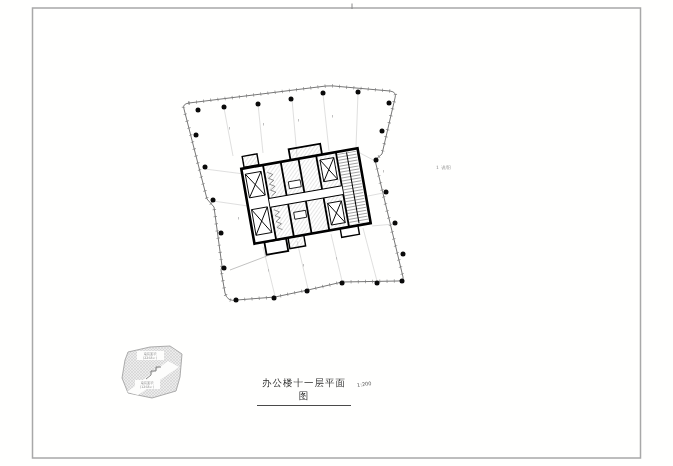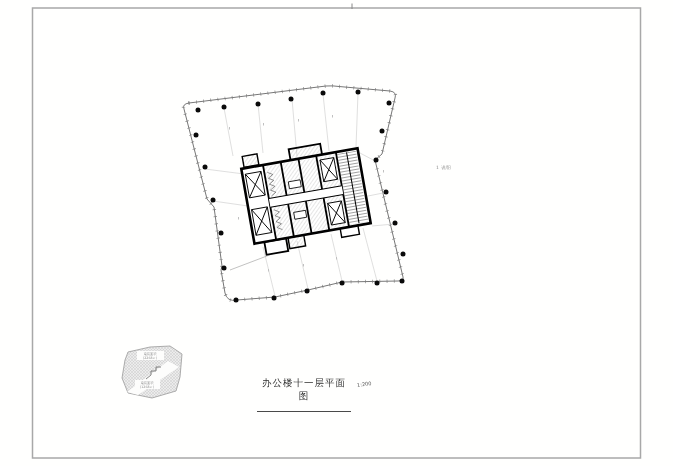--- a/index.html
+++ b/index.html
@@ -1,21 +1,21 @@
 <!DOCTYPE html>
 <html><head>
 <meta charset="utf-8">
 <style>
   html,body{margin:0;padding:0;background:#ffffff;}
   .canvas{position:relative;width:673px;height:466px;background:#fffffe;overflow:hidden;
           font-family:"DejaVu Sans","Liberation Sans",sans-serif;}
   .abs{position:absolute;}
   .title-block{left:257px;top:377px;width:94px;text-align:center;
     font-size:9.5px;color:#2f2f2f;letter-spacing:1px;
-    border-bottom:1px solid #4a4a4a;padding-bottom:8px;
+    border-bottom:1px solid #4a4a4a;padding-bottom:2px;
     font-family:"DejaVu Serif","Liberation Serif",serif;}
   .scale-note{left:357px;top:381px;font-size:5px;color:#555;transform:rotate(-8deg);}
   .plan-note{left:436px;top:165px;font-size:4.5px;color:#8a8a8a;letter-spacing:.5px;}
   svg{position:absolute;left:0;top:0;}
 </style>
 </head>
 <body>
 
 <div class="canvas">
 

